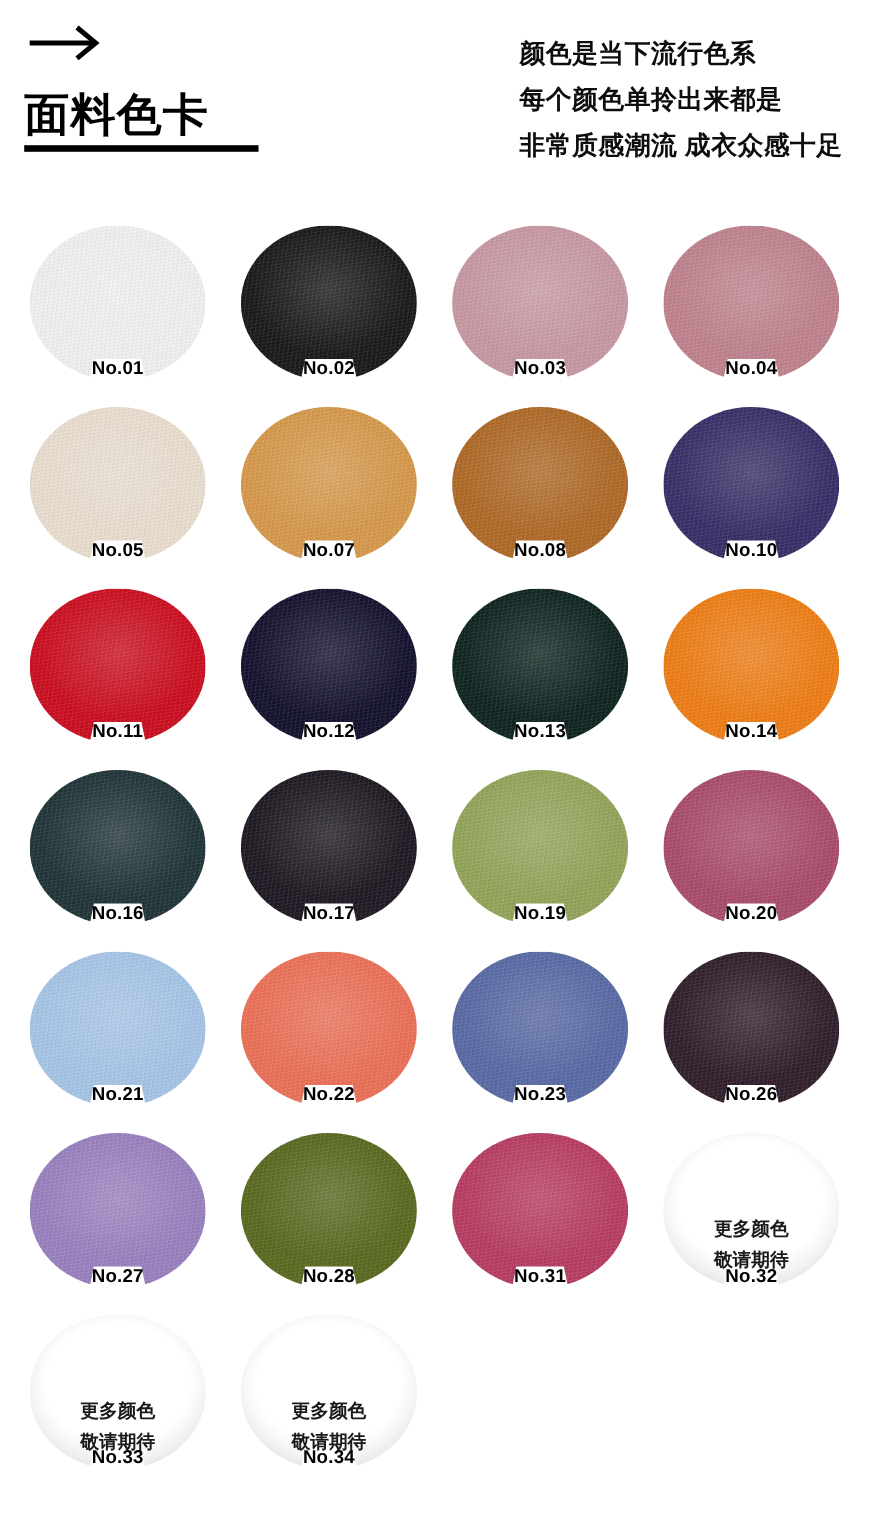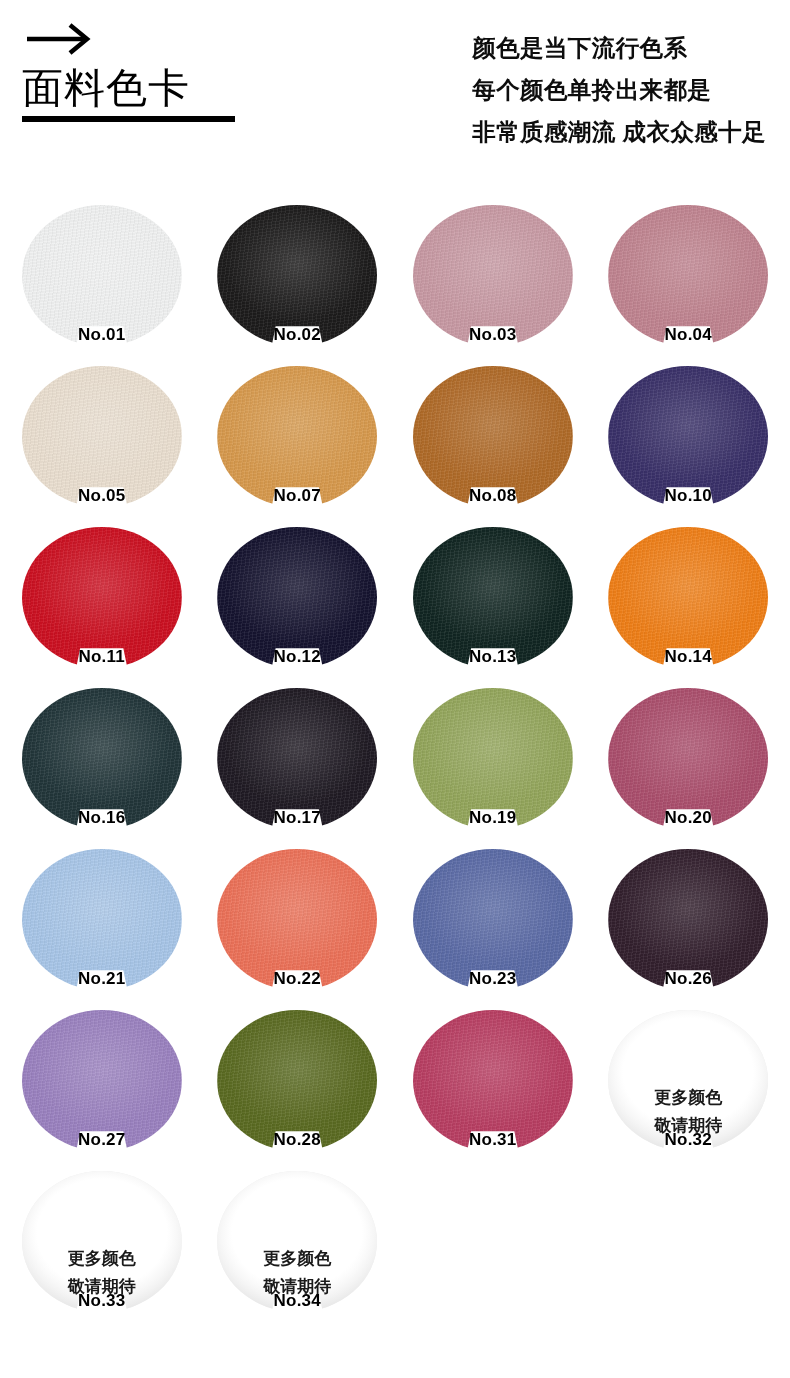--- a/index.html
+++ b/index.html
@@ -33,24 +33,24 @@
   }
   .arrow-icon {
     display: block;
     width: 70px;
     height: 34px;
     margin-left: 2px;
   }
   .arrow-icon svg { display: block; }
   .brand-title {
     font-size: 41px;
-    font-weight: normal;
+    font-weight: bold;
     letter-spacing: 1px;
     line-height: 1.12;
-    margin-top: 10px;
+    margin-top: 26px;
     color: #000000;
     white-space: nowrap;
   }
   .brand-underline {
     width: 213px;
     height: 6px;
     background: #000000;
     margin-top: 4px;
   }
 
@@ -71,21 +71,20 @@
 
   
   .swatch-grid {
     position: relative;
     width: 790px;
     padding: 0 14px;
     display: grid;
     grid-template-columns: repeat(4, 1fr);
     row-gap: 24px;
     column-gap: 6px;
-    gap: 20px;
   }
   .swatch-cell {
     position: relative;
     width: 100%;
     height: 141px;
     display: flex;
     align-items: flex-end;
     justify-content: center;
   }
 

